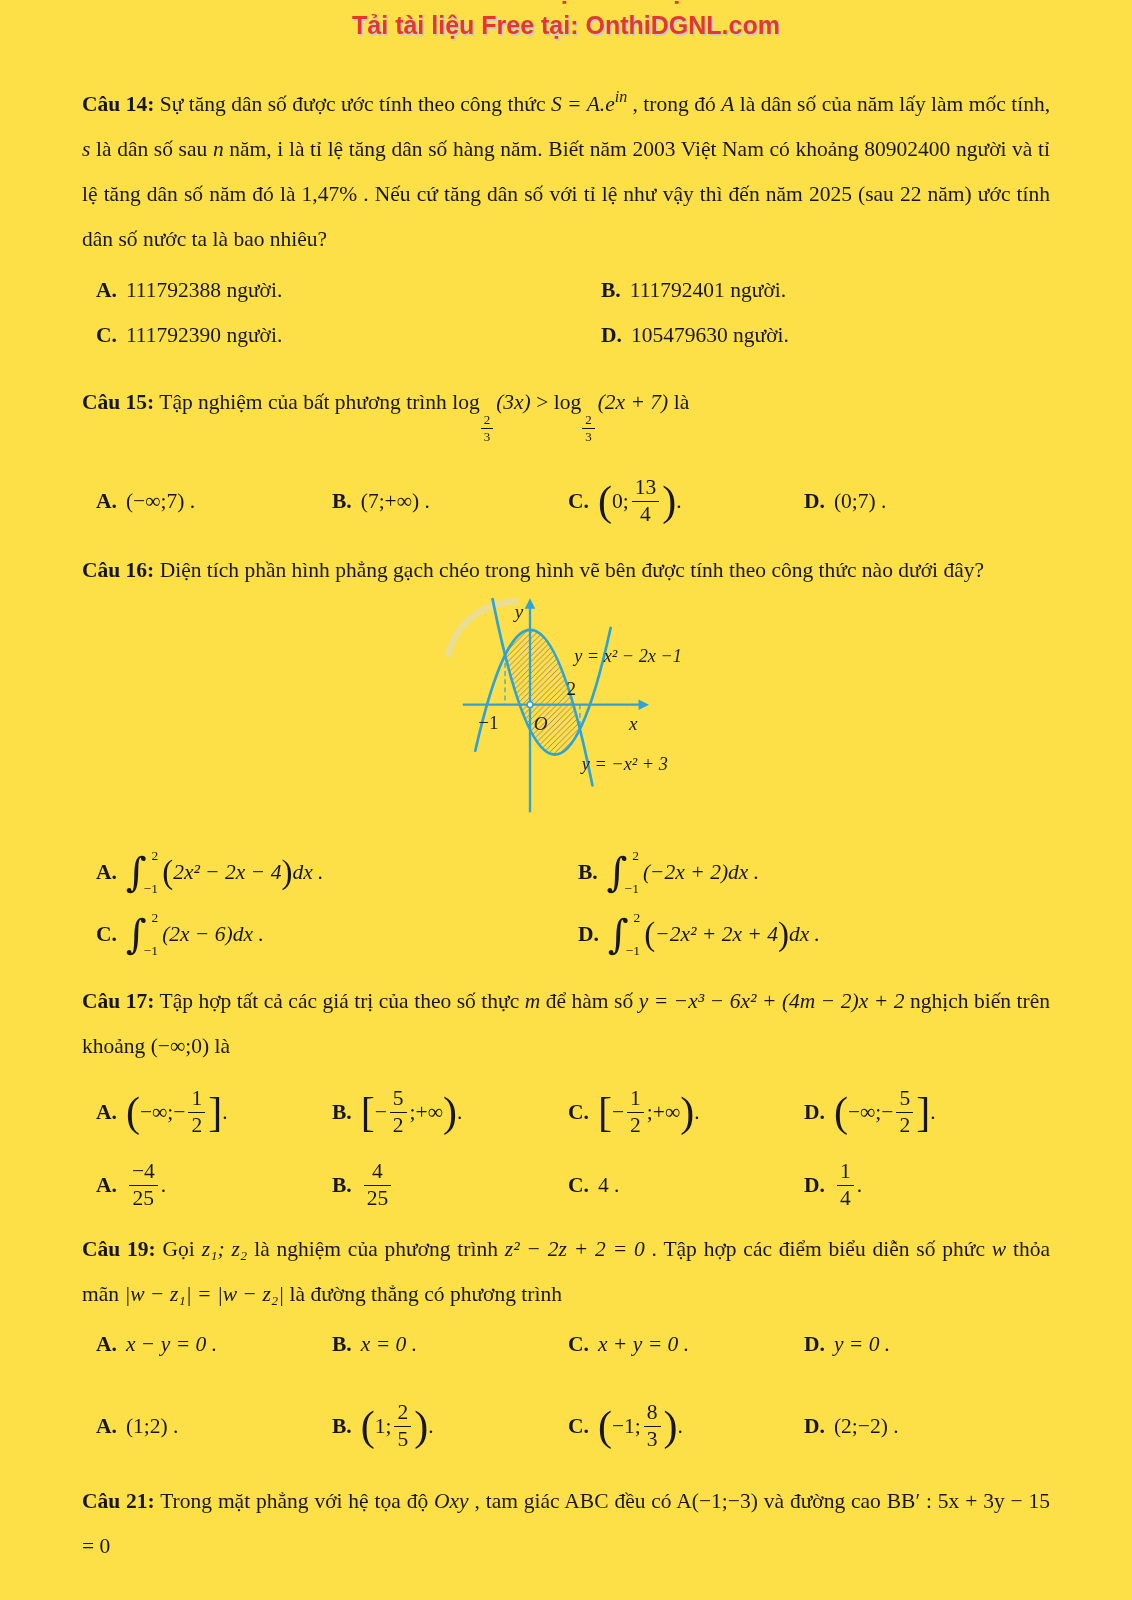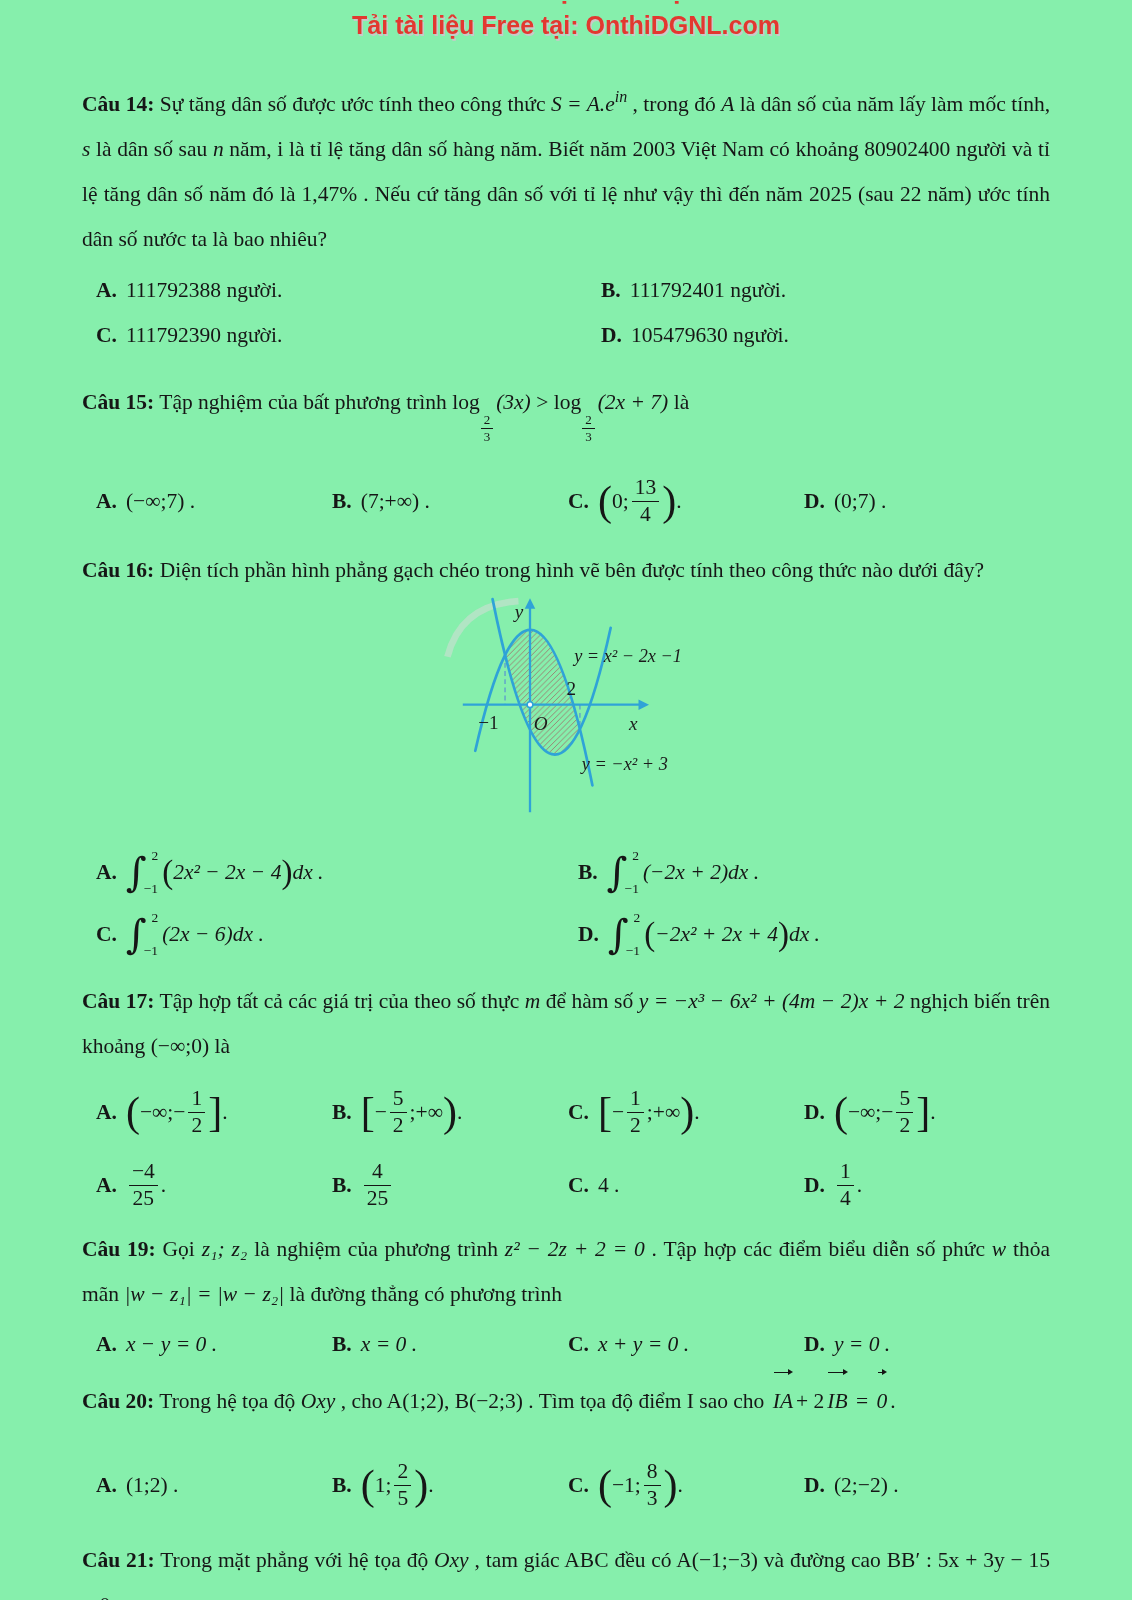--- a/index.html
+++ b/index.html
@@ -1,18 +1,18 @@
 <!DOCTYPE html>
 <html><head>
 <meta charset="utf-8">
 <style>
   html,body { margin:0; padding:0; background:#ffffff; }
   .page {
     position:relative; width:1132px; height:1600px; margin:0 auto;
-    background:#86efac; overflow:hidden;
+    background:#fde047; overflow:hidden;
     font-family:"Liberation Serif","DejaVu Serif",serif;
     font-size:21.5px; color:#161616;
   }
   .content { padding:0 82px; }
 
   
   .top-sliver { position:absolute; top:0; left:456px; height:9px; overflow:hidden; }
   .top-sliver span {
     display:block; margin-top:-25px; white-space:nowrap;
     font-family:"Liberation Sans","DejaVu Sans",sans-serif;
@@ -318,21 +318,20 @@
             <span class="m">x + y = 0 .</span>
           </div>
         <div class="opt">
             <b class="ol">D.</b>
             <span class="m">y = 0 .</span>
           </div>
       </div>
     </div>
 
     <div>
-      <p class="para mt14"><span class="qlabel">Câu 20:</span><span> Trong hệ tọa độ </span><span class="m">Oxy</span><span> , cho </span><span>A(1;2), B(−2;3)</span><span> . Tìm tọa độ điểm I sao cho </span><span class="vec">IA</span><span>+ 2</span><span class="vec">IB</span> <span>=</span> <span class="vec">0</span><span>.</span></p>
       <div class="opts4 h74 mt8">
         <div class="opt">
             <b class="ol">A.</b>
             <span>(1;2) .</span>
           </div>
         <div class="opt">
             <b class="ol">B.</b>
             <span class="bp">(</span>
             <span>1;</span>
             <span class="frac">

